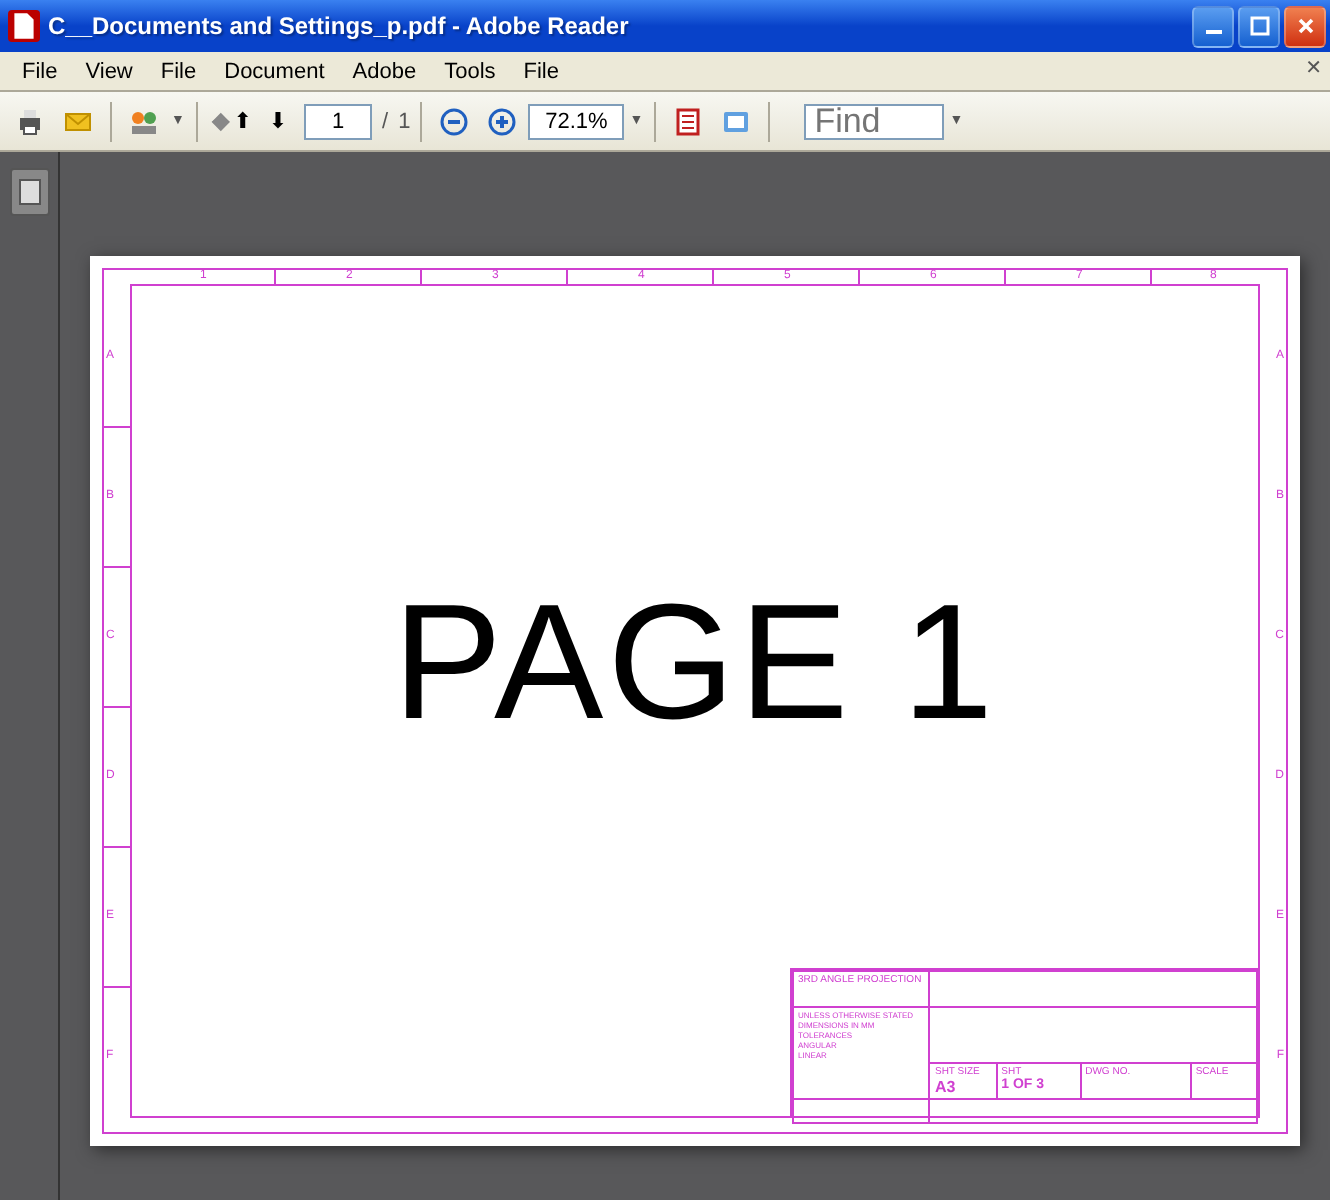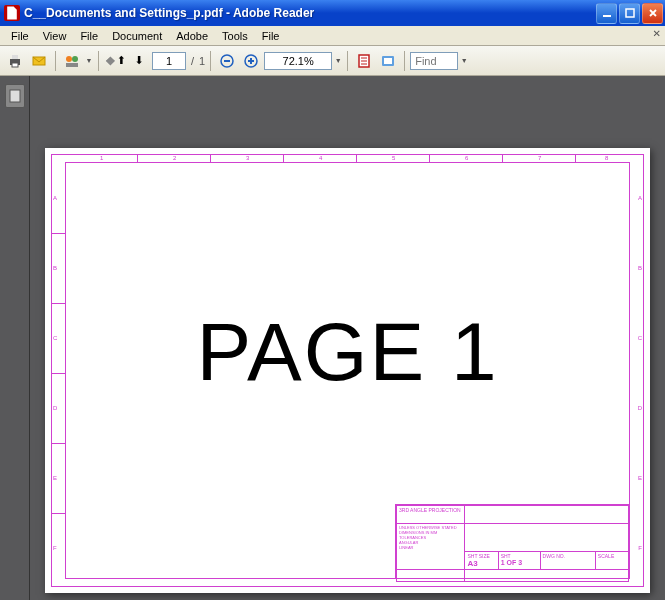--- a/index.html
+++ b/index.html
@@ -19,28 +19,28 @@
 .menubar { height: 20px; background: #ece9d8; display: flex; align-items: center; padding: 0 4px; border-bottom: 1px solid #aca899; position: relative; }
 .menubar .menu-item { padding: 2px 7px; cursor: pointer; }
 .menubar .menu-close { position: absolute; right: 4px; top: 2px; cursor: pointer; font-size: 10px; color: #555; }
 
 
 .toolbar { height: 30px; background: linear-gradient(to bottom, #f7f7f2, #e8e5d6); display: flex; align-items: center; padding: 0 4px; border-bottom: 1px solid #aca899; gap: 2px; }
 .tb-btn { width: 22px; height: 22px; display: flex; align-items: center; justify-content: center; border-radius: 3px; cursor: pointer; }
 .tb-sep { width: 1px; height: 20px; background: #aca899; margin: 0 3px; }
 .tb-dd { width: 8px; display: flex; align-items: center; justify-content: center; cursor: pointer; font-size: 7px; color: #555; }
 .page-input { width: 34px; height: 18px; border: 1px solid #7f9db9; text-align: center; font-size: 11px; }
-.zoom-input { width: 68px; height: 18px; border: 1px solid #7f9db9; text-align: center; font-size: 11px; }
-.find-input { width: 48px; height: 18px; border: 1px solid #7f9db9; padding: 0 4px; font-size: 11px; color: #999; }
+.zoom-input { width: 48px; height: 18px; border: 1px solid #7f9db9; text-align: center; font-size: 11px; }
+.find-input { width: 70px; height: 18px; border: 1px solid #7f9db9; padding: 0 4px; font-size: 17px; color: #999; margin-left: 12px; }
 
 
 .content { display: flex; height: 524px; }
 .sidebar { width: 30px; background: #58585a; border-right: 1px solid #333; display: flex; flex-direction: column; align-items: center; padding-top: 8px; }
 .sidebar-tab { width: 20px; height: 24px; background: #888; border: 1px solid #555; border-radius: 2px; cursor: pointer; display: flex; align-items: center; justify-content: center; }
-.viewport { flex: 1; background: #58585a; overflow: auto; display: flex; justify-content: center; align-items: flex-start; padding-top: 72px; }
+.viewport { flex: 1; background: #58585a; overflow: auto; display: flex; justify-content: center; align-items: flex-start; padding-top: 52px; }
 
 
 .page { width: 605px; height: 445px; background: white; box-shadow: 2px 2px 8px rgba(0,0,0,0.5); position: relative; }
 .border-outer { position: absolute; inset: 6px; border: 1px solid #d040d0; }
 .border-inner { position: absolute; inset: 14px 20px; border: 1.5px solid #d040d0; }
 .page-heading { position: absolute; top: 50%; left: 50%; transform: translate(-50%, -70%); font-size: 82px; font-family: Arial, sans-serif; letter-spacing: 2px; color: #000; white-space: nowrap; }
 
 
 .tick { position: absolute; font-size: 6px; color: #d040d0; }
 .tick.top { top: 7px; }

